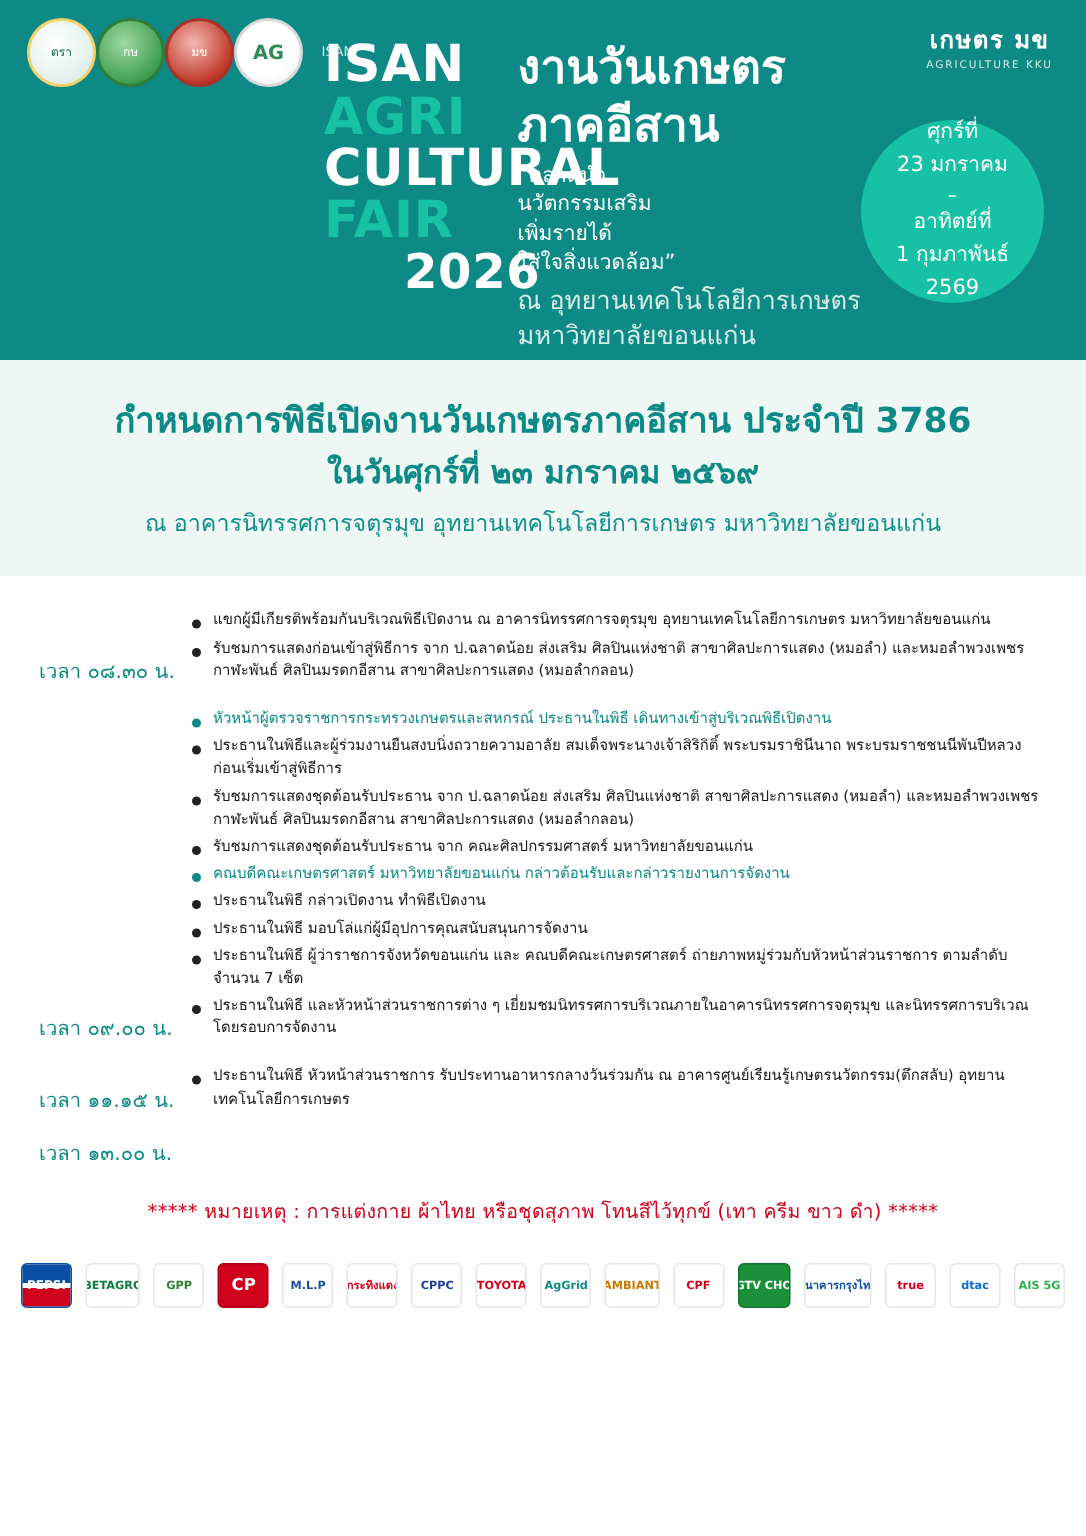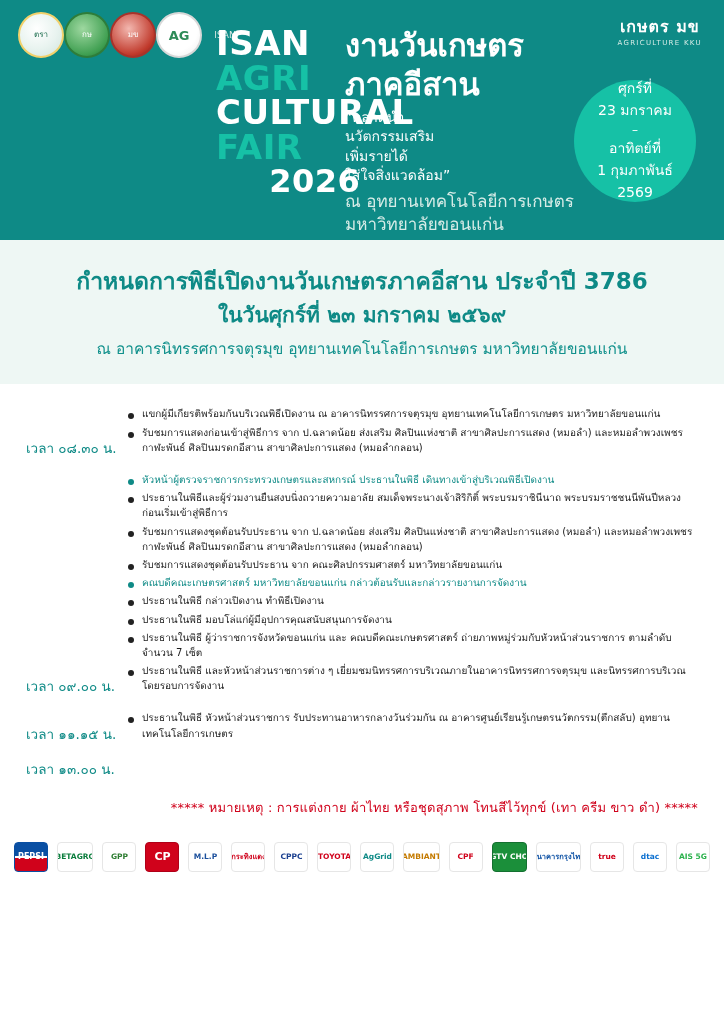--- a/index.html
+++ b/index.html
@@ -172,21 +172,21 @@
   .bullet.teal { background: #0e8a86; }
   .sched-text {
     font-size: 10px;
     line-height: 1.52;
     color: #1a1a1a;
   }
   .sched-text.teal { color: #0e8a86; }
 
   
   .note {
-    text-align: right;
+    text-align: center;
     color: #d0021b;
     font-size: 13px;
     margin: 18px 0 10px 0;
     letter-spacing: 0.2px;
   }
 
   
   .sponsors {
     display: flex;
     align-items: center;

